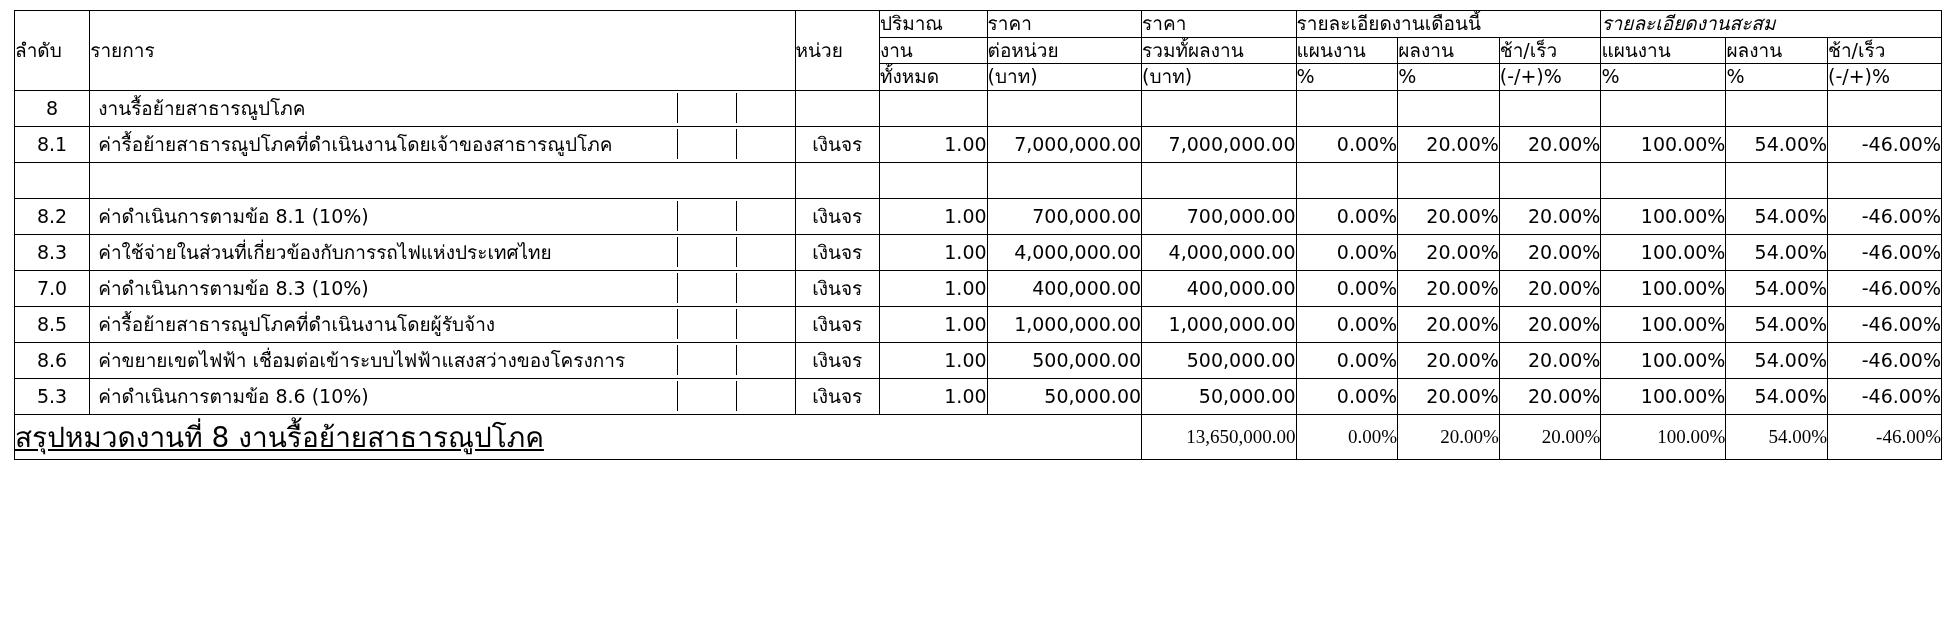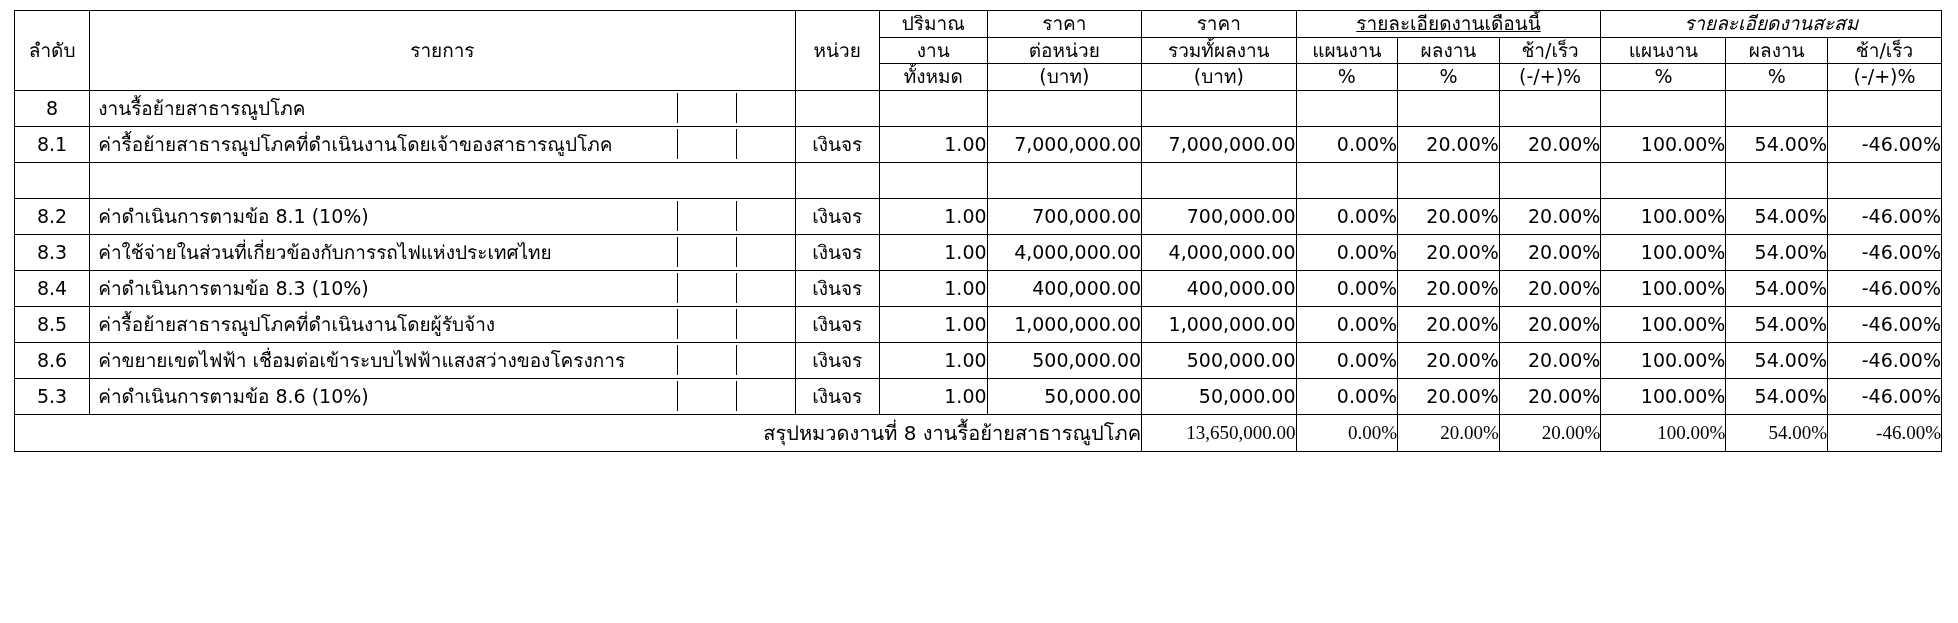--- a/index.html
+++ b/index.html
@@ -27,27 +27,26 @@
     font-size: 19px;
   }
   table.boq td, table.boq th {
     border: 1px solid #000000;
     padding: 0;
     vertical-align: middle;
     font-weight: normal;
     background: #ffffff;
   }
   .hdr-cell {
-    text-align: center;
     line-height: 1.35;
     padding: 3px 2px;
   }
   .hdr-yellow { background: #fbf8cc; }
   .hdr-lav { background: #e2e1ef; }
-  .grp-yellow { background: #f5efa0; text-decoration: underline; }
+  .grp-yellow { background: #f5efa0; }
   .grp-lav { background: #dedcec; font-style: italic; }
   .c-center { text-align: center; }
   .c-right { text-align: right; padding-right: 8px; }
   .bold { font-weight: bold; font-family: Liberation Serif, serif; }
   .row-h { height: 36px; }
   .row-sub { height: 37px; }
   
   .split-cell {
     position: relative;
     padding: 0;
@@ -66,22 +65,23 @@
     box-sizing: border-box;
     text-align: left;
   }
   .split-s1, .split-s2 {
     width: 58px;
     flex: 0 0 58px;
     border-right: 1px solid #000;
   }
   .split-s2 { border-right: none; }
   .summary-cell {
-    text-align: right;
-    font-size: 20px;
+    text-align: left;
+    font-size: 28px;
+    text-decoration: underline;
   }
 </style>
 </head>
 <body>
 
 <div id="sheet">
   <table class="boq">
     <colgroup>
       <col style="width:74px">
       <col style="width:694px">
@@ -229,21 +229,21 @@
       <td class="c-right">4,000,000.00</td>
       <td class="c-right">0.00%</td>
       <td class="c-right">20.00%</td>
       <td class="c-right">20.00%</td>
       <td class="c-right">100.00%</td>
       <td class="c-right">54.00%</td>
       <td class="c-right">-46.00%</td>
     </tr>
 
     <tr class="row-h">
-      <td class="c-center">8.4</td>
+      <td class="c-center">7.0</td>
       <td class="split-cell">
         <div class="split-inner">
           <div class="split-main">ค่าดำเนินการตามข้อ 8.3 (10%)</div>
           <div class="split-s1"></div>
           <div class="split-s2"></div>
         </div>
       </td>
       <td class="c-center bold">เงินจร</td>
       <td class="c-right">1.00</td>
       <td class="c-right">400,000.00</td>

